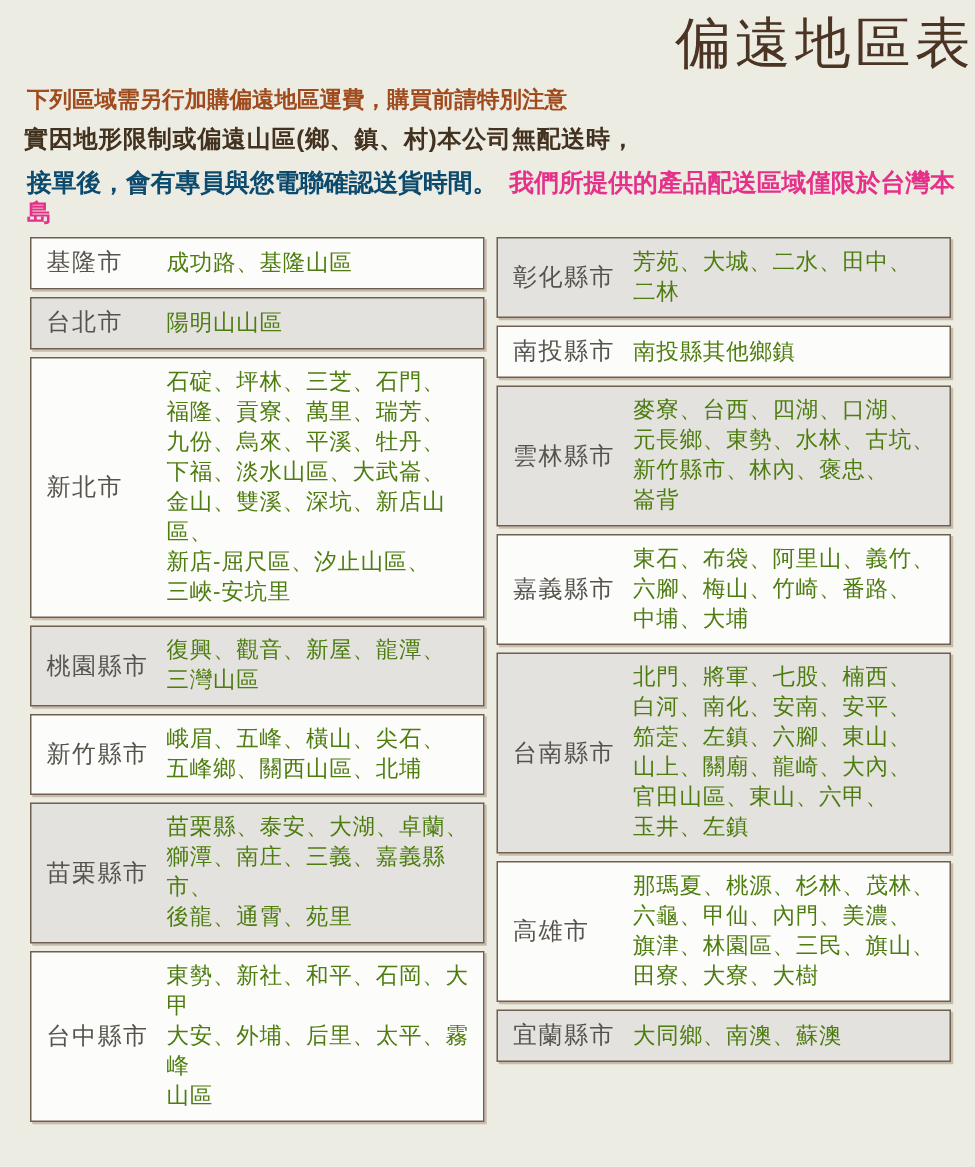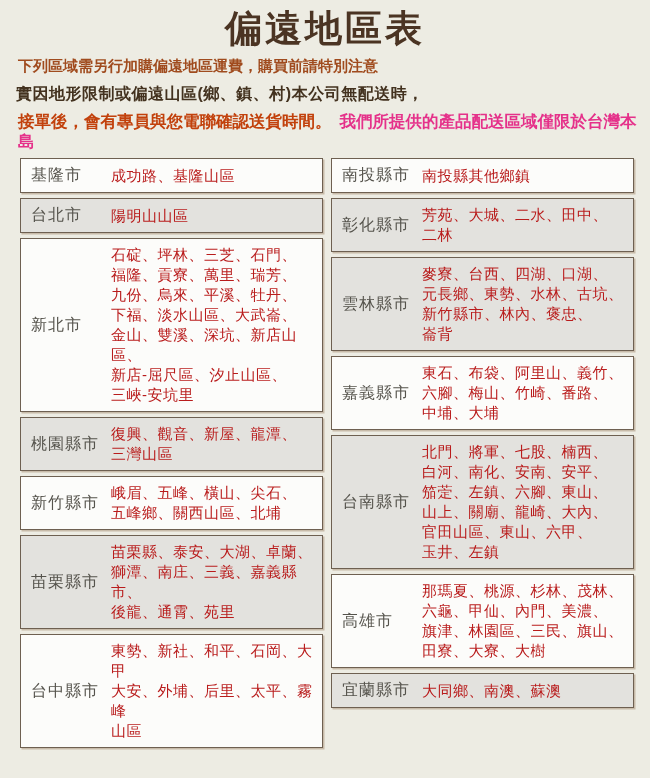--- a/index.html
+++ b/index.html
@@ -4,23 +4,23 @@
 <style>
   html,body{margin:0;padding:0;}
   body{
     width:650px;height:778px;overflow:hidden;
     background:#edece3;
     font-family:"Liberation Sans","DejaVu Sans",sans-serif;
   }
   .page{width:650px;height:778px;position:relative;}
   .page-title{
     margin:4px 0 0 0;
-    text-align:center;
+    text-align:right;
     font-size:37px;
-    font-weight:bold;
+    font-weight:normal;
     letter-spacing:3px;
     color:#4b3423;
   }
   .subtitle{
     margin:3px 0 0 18px;
     font-family:"Liberation Serif","DejaVu Serif",serif;
     font-size:15px;
     font-weight:bold;
     color:#a04b1e;
   }
@@ -32,21 +32,21 @@
     color:#43321f;
     line-height:31px;
   }
   .followup{
     margin:3px 0 6px 18px;
     font-family:"Liberation Serif","DejaVu Serif",serif;
     font-size:16.5px;
     font-weight:bold;
     line-height:20px;
   }
-  .followup .brown{color:#c2410c;}
+  .followup .brown{color:#0c4a6e;}
   .followup .pink{color:#e5318a;margin-left:8px;}
   .region-table{
     display:flex;
     gap:8px;
     margin:0 16px 0 20px;
   }
   .col{
     flex:1;
     display:flex;
     flex-direction:column;
@@ -64,21 +64,21 @@
   .region{
     width:80px;
     flex-shrink:0;
     font-size:16px;
     color:#55534c;
     letter-spacing:1px;
   }
   .areas{
     flex:1;
     font-size:15px;
-    color:#b91c1c;
+    color:#4d7c0f;
     line-height:20px;
     letter-spacing:0.5px;
     white-space:pre-line;
   }
 </style>
 </head>
 <body>
 
 <div class="page">
 
@@ -129,28 +129,28 @@
       </div>
       <div class="row">
         <div class="region">台中縣市</div>
         <div class="areas">東勢、新社、和平、石岡、大甲
 大安、外埔、后里、太平、霧峰
 山區</div>
       </div>
     </div>
 
     <div class="col">
-      <div class="row">
-        <div class="region">南投縣市</div>
-        <div class="areas">南投縣其他鄉鎮</div>
-      </div>
       <div class="row alt">
         <div class="region">彰化縣市</div>
         <div class="areas">芳苑、大城、二水、田中、
 二林</div>
+      </div>
+      <div class="row">
+        <div class="region">南投縣市</div>
+        <div class="areas">南投縣其他鄉鎮</div>
       </div>
       <div class="row alt">
         <div class="region">雲林縣市</div>
         <div class="areas">麥寮、台西、四湖、口湖、
 元長鄉、東勢、水林、古坑、
 新竹縣市、林內、褒忠、
 崙背</div>
       </div>
       <div class="row">
         <div class="region">嘉義縣市</div>

